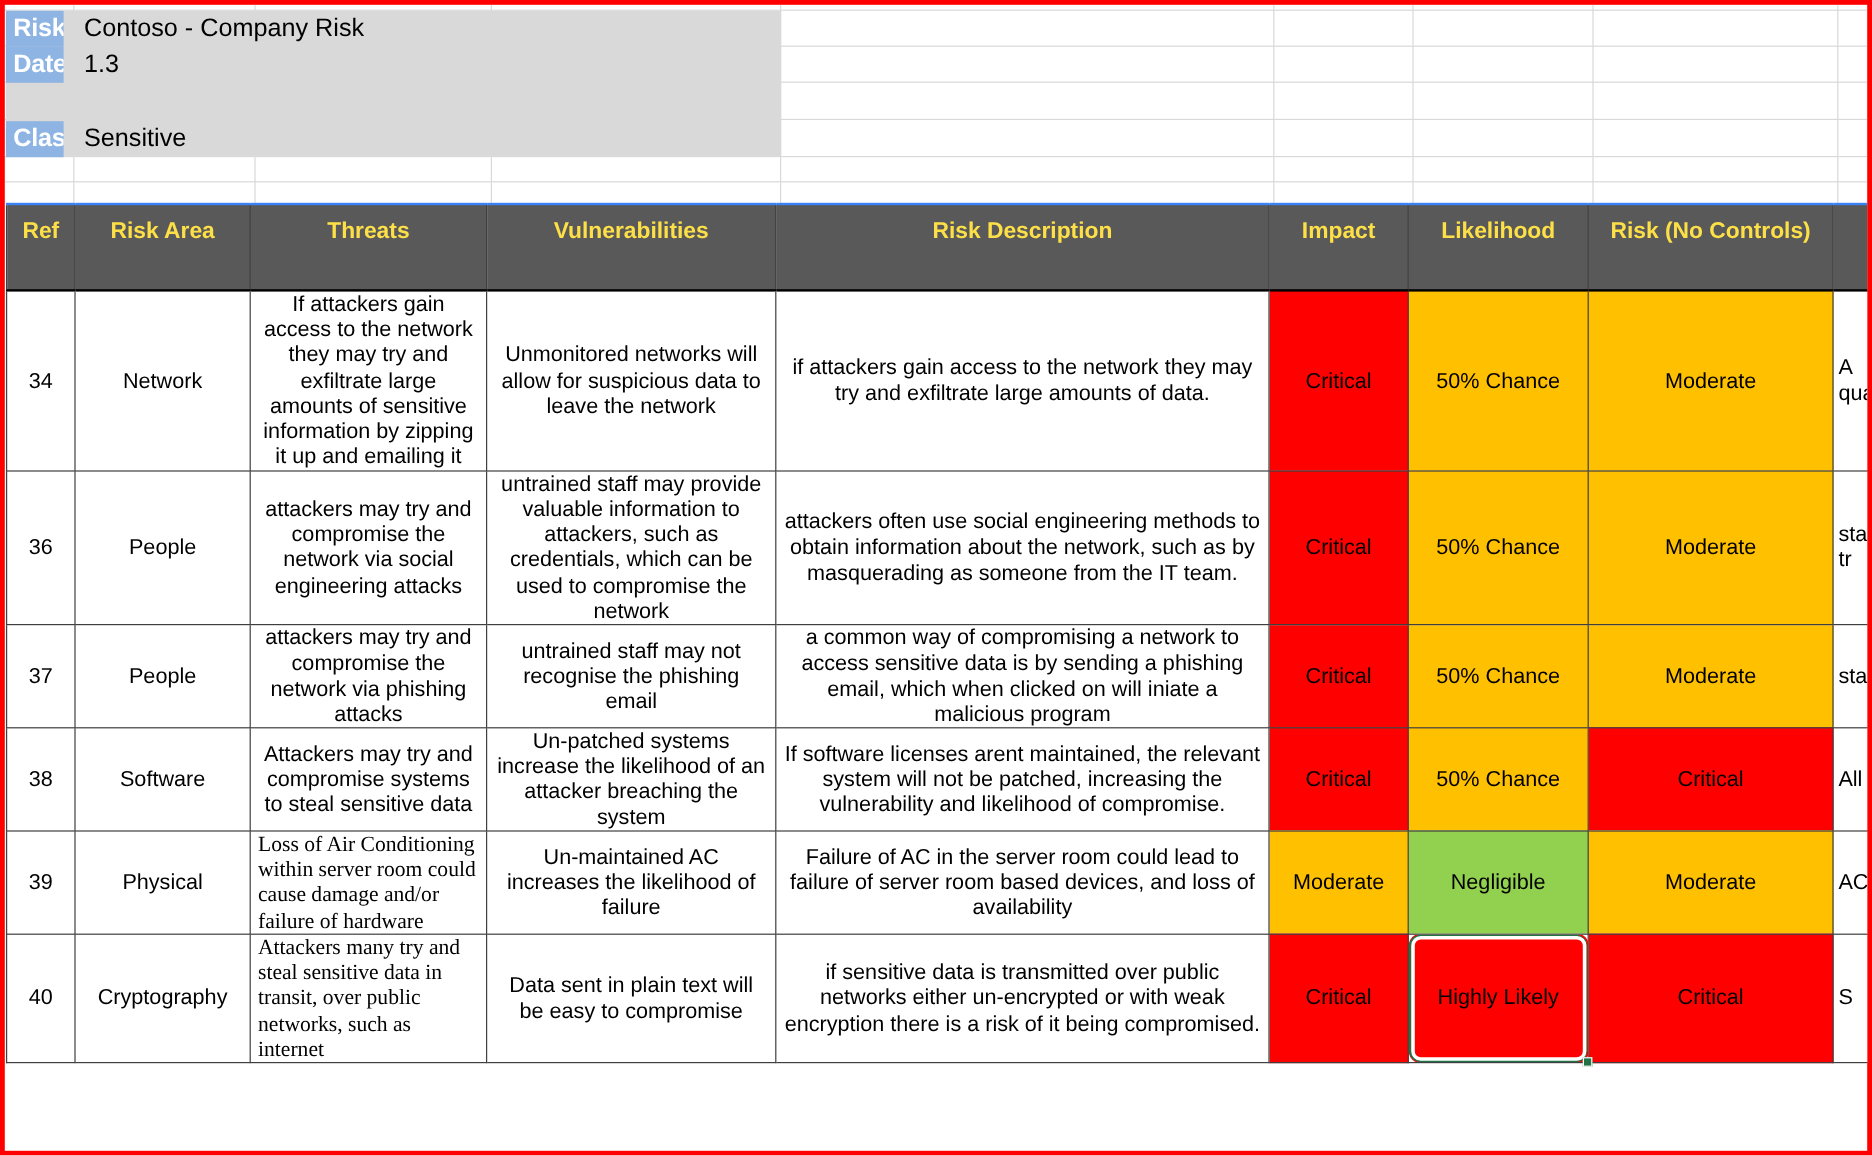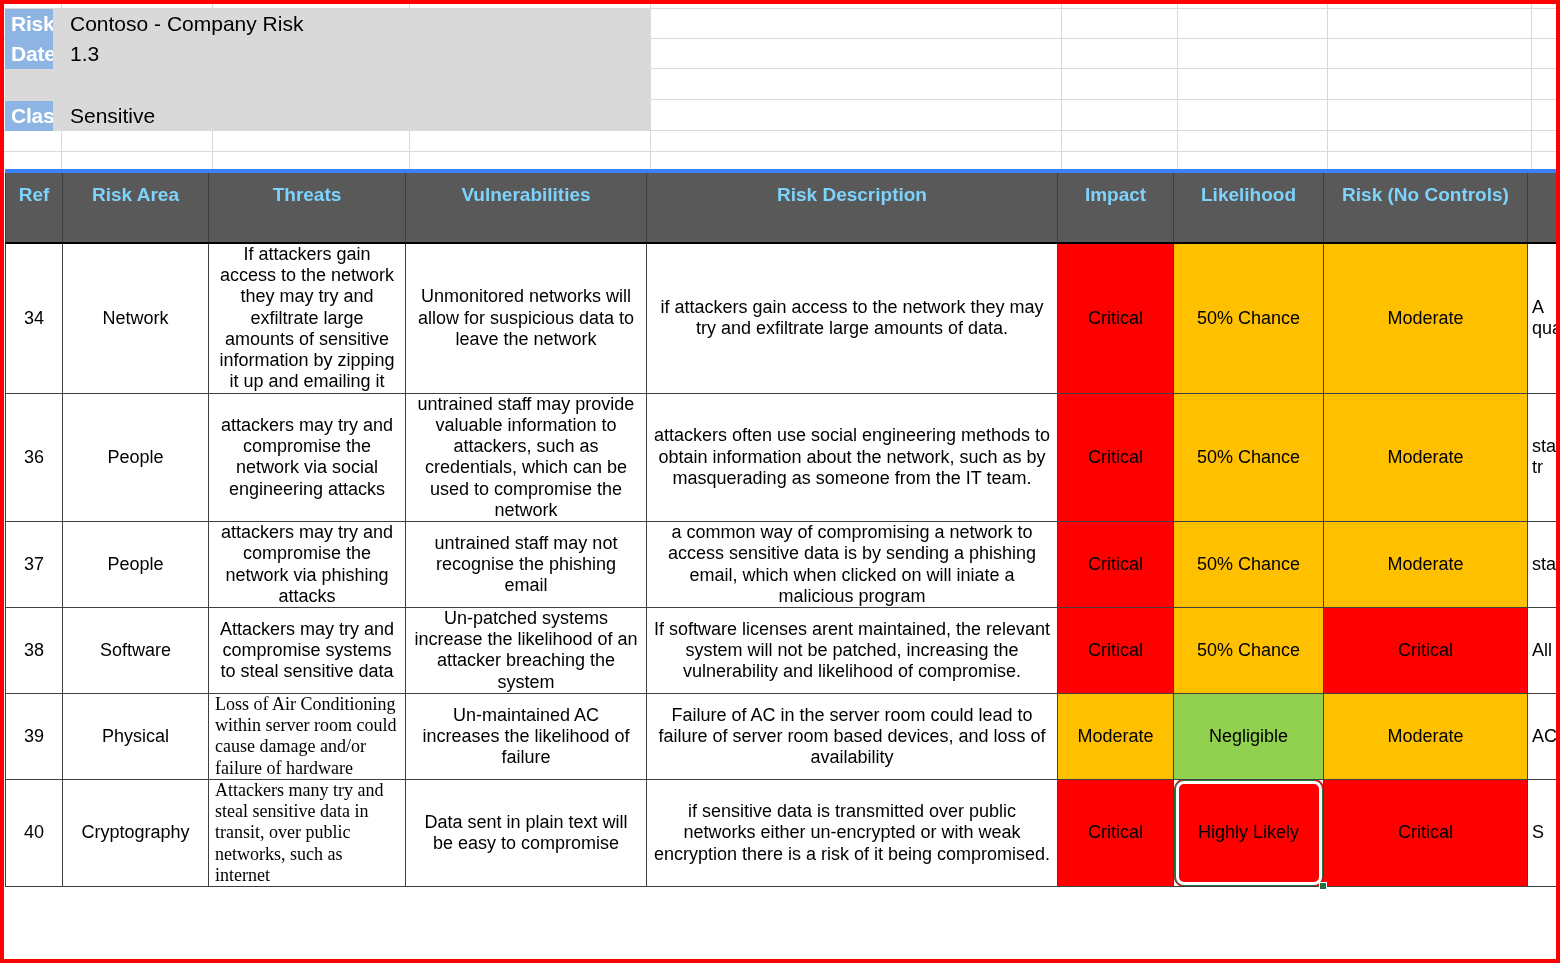--- a/index.html
+++ b/index.html
@@ -92,27 +92,27 @@
     border-collapse: collapse;
     table-layout: fixed;
   }
   .risk-table th, .risk-table td {
     border: 1px solid #3f3f3f;
     box-sizing: border-box;
     vertical-align: middle;
   }
   .risk-table thead th {
     background: #595959;
-    color: #7dd3fc;
+    color: #fde047;
     font-weight: bold;
     font-size: 19px;
     height: 72px;
     text-align: center;
     padding: 0 4px;
-    border-top: 4px solid #3b82f6;
+    border-top: 2px solid #3b82f6;
     border-bottom: 2px solid #000000;
     vertical-align: top;
     padding-top: 11px;
   }
   .risk-table thead th.last-col {
     border-right: none;
   }
   .risk-table td {
     font-size: 18px;
     color: #000000;

